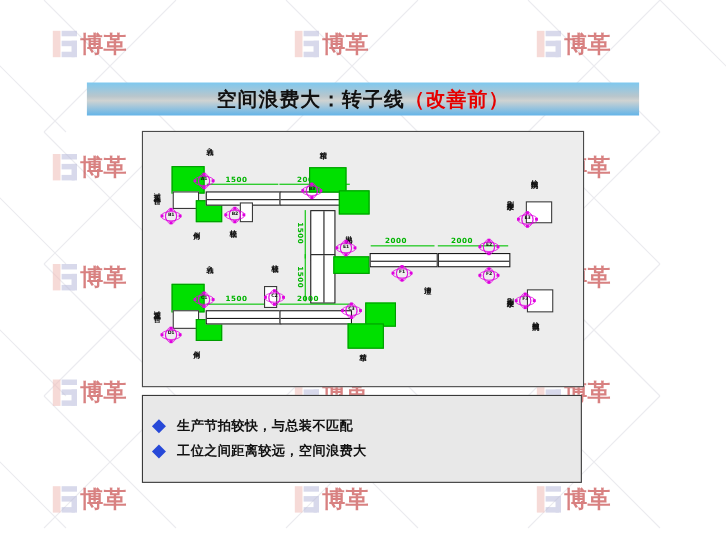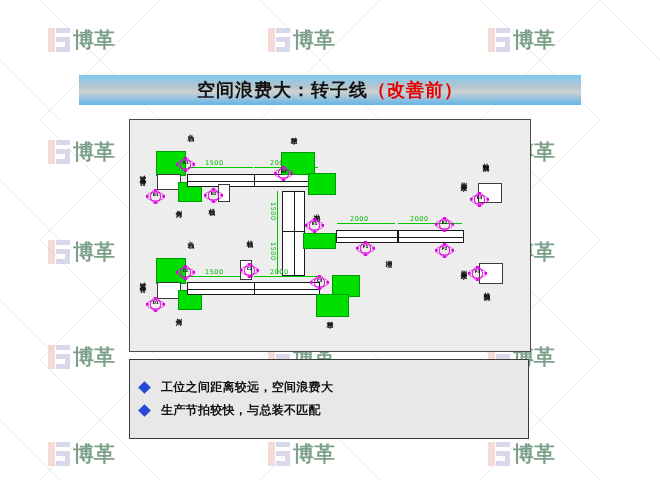--- a/index.html
+++ b/index.html
@@ -13,21 +13,21 @@
   .wm-logo{
     position:absolute;display:flex;align-items:center;gap:3px;
     opacity:.55;
   }
   .wm-mark{position:relative;width:22px;height:24px;}
   .wm-mark .bar{position:absolute;left:0;top:0;width:7px;height:24px;background:#f0bcb8;}
   .wm-mark .g1{position:absolute;left:8px;top:0;width:14px;height:5px;background:#b9bbdb;}
   .wm-mark .g2{position:absolute;left:8px;top:9px;width:14px;height:5px;background:#b9bbdb;}
   .wm-mark .g3{position:absolute;left:17px;top:9px;width:5px;height:15px;background:#b9bbdb;}
   .wm-mark .g4{position:absolute;left:8px;top:19px;width:12px;height:5px;background:#b9bbdb;}
-  .wm-txt{font-size:21px;font-weight:bold;color:#14532d;letter-spacing:0px;line-height:1;}
+  .wm-txt{font-size:21px;font-weight:bold;color:#b91c1c;letter-spacing:0px;line-height:1;}
 
   
   #title-banner{
     position:absolute;left:79px;top:75px;width:502px;height:30px;z-index:3;
     background:linear-gradient(180deg,#7ec8ef 0%,#b9c6cc 42%,#cfd3d2 55%,#63b4e8 100%);
     display:flex;align-items:center;justify-content:center;
   }
   #title-text{
     font-size:18px;font-weight:bold;color:#111;letter-spacing:1px;
     font-family:"DejaVu Serif","Liberation Serif",serif;white-space:nowrap;
@@ -50,21 +50,21 @@
   
   .conveyor{position:absolute;background:#ffffff;border:1px solid #1a1a1a;}
   .conveyor::before{content:"";position:absolute;left:0;right:0;top:50%;height:1px;background:#1a1a1a;}
   .conveyor-v{position:absolute;background:#ffffff;border:1px solid #1a1a1a;}
   .conveyor-v::before{content:"";position:absolute;top:0;bottom:0;left:50%;width:1px;background:#1a1a1a;}
 
   
   .lbl{position:absolute;font-size:6.5px;color:#111;line-height:1.08;text-align:center;
        font-family:"DejaVu Sans","Liberation Sans",sans-serif;font-weight:bold;}
   .lbl-v{writing-mode:vertical-rl;text-orientation:upright;letter-spacing:1px;}
-  .dim{position:absolute;font-size:6.5px;color:#00b400;font-weight:normal;letter-spacing:.5px;}
+  .dim{position:absolute;font-size:6.5px;color:#00b400;font-weight:bold;letter-spacing:.5px;}
   .dim-v{writing-mode:vertical-rl;text-orientation:sideways;}
 
   
   .op{position:absolute;width:19px;height:15px;}
   .op .code{position:absolute;left:0;top:4px;width:19px;text-align:center;
             font-size:4.2px;color:#111;font-weight:bold;line-height:1;letter-spacing:-.2px;}
 
   
   .dimline{position:absolute;background:#00c400;height:1px;}
   .dimline-v{position:absolute;background:#00c400;width:1px;}
@@ -402,19 +402,19 @@
     <div class="op" style="left:180px;top:155px;">
         <span class="code">C3</span>
       </div>
 
   </div>
 </div>
 
 <div id="bullets-panel">
   <div class="bullet-row">
     <span class="diamond"></span>
-    <span class="bullet-txt">工位之间距离较远，空间浪费大</span>
+    <span class="bullet-txt">生产节拍较快，与总装不匹配</span>
   </div>
   <div class="bullet-row">
     <span class="diamond"></span>
-    <span class="bullet-txt">生产节拍较快，与总装不匹配</span>
+    <span class="bullet-txt">工位之间距离较远，空间浪费大</span>
   </div>
 </div>
 
 </body></html>

